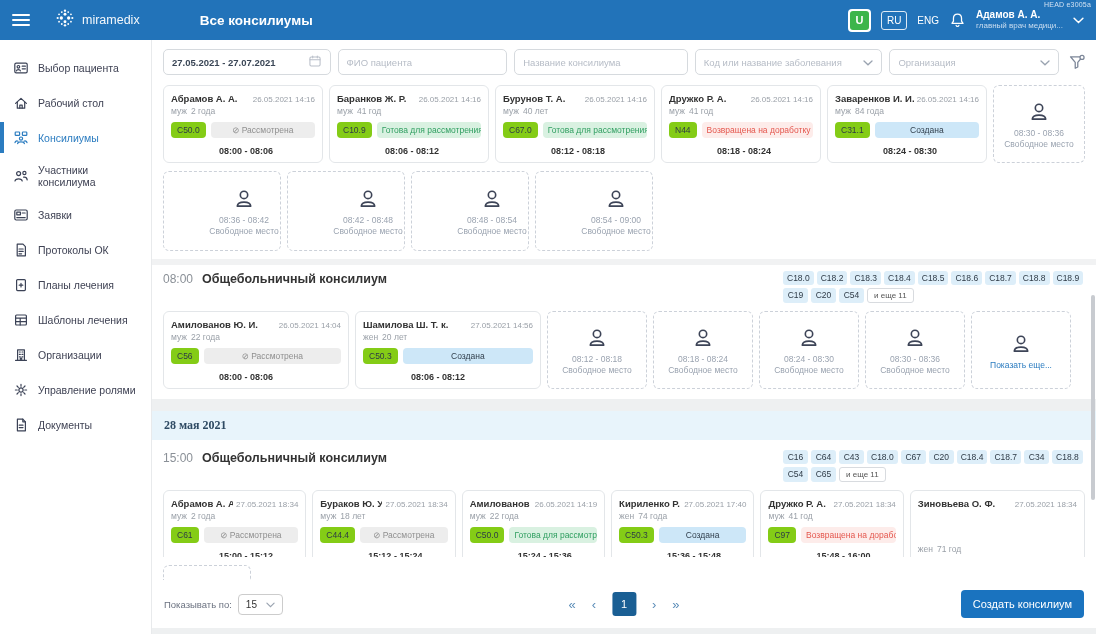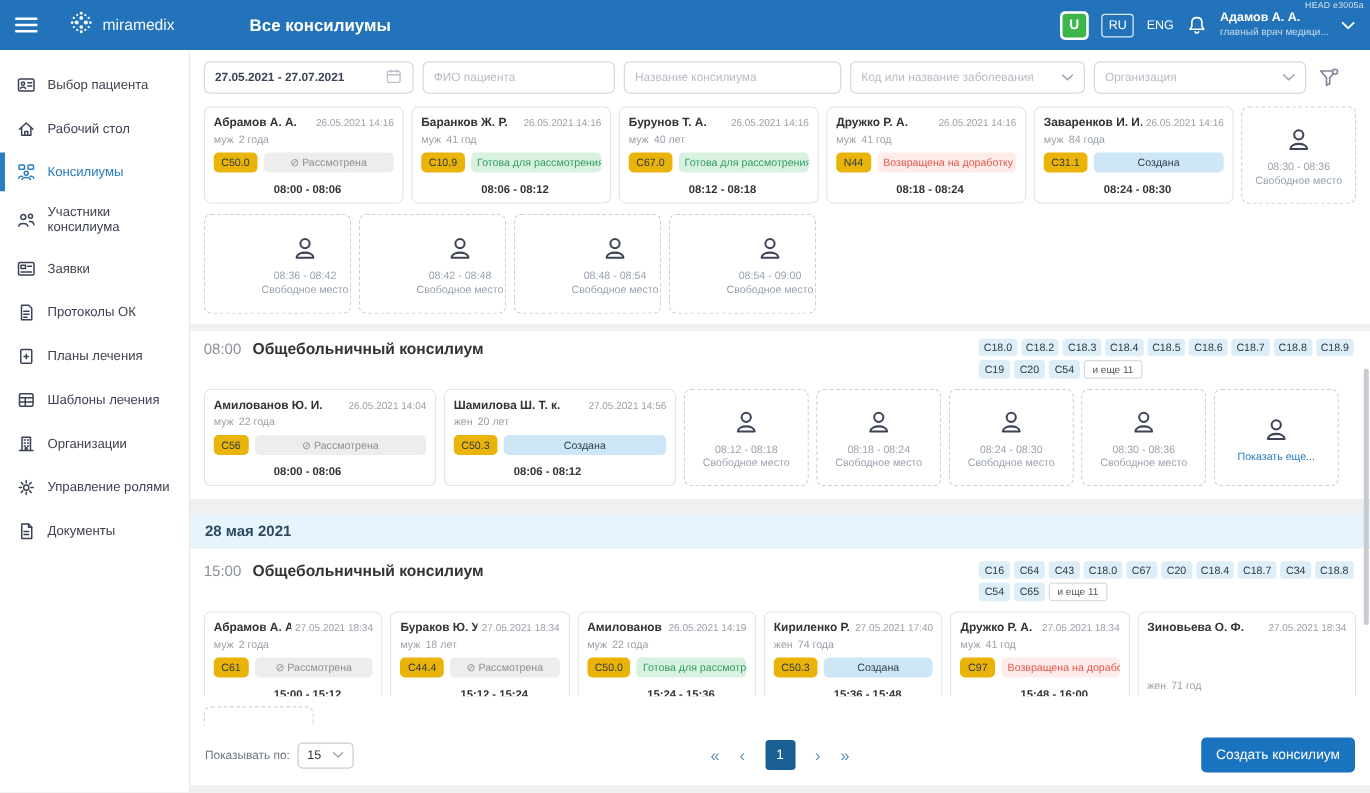--- a/index.html
+++ b/index.html
@@ -35,38 +35,38 @@
   .side-item.active .ic { color:#2b7cc0; }
   .side-item.active::before { content:''; position:absolute; left:0; top:2px; bottom:2px; width:4px; background:#2b7cc0; }
 
   main { flex:1; min-width:0; display:flex; flex-direction:column; position:relative; padding-bottom:6px; }
   .wb1 { background:#fff; padding:0 11px 10px; }
   .filterbar { padding:9px 0 2px; display:flex; gap:7px; align-items:center; }
   .f-box { height:26px; border:1px solid #d6dade; border-radius:5px; display:flex; align-items:center; padding:0 8px; font-size:9.5px; background:#fff; gap:6px; }
   .f-date { width:168px; color:#3a4656; font-weight:bold; justify-content:space-between; cursor:pointer; }
   input.f-box { color:#333; }
   input.f-box::placeholder { color:#b6bcc6; }
-  .f-fio { width:154px; }
+  .f-fio { width:170px; }
   .f-cons { width:174px; }
   .f-sel { justify-content:space-between; color:#b6bcc6; cursor:pointer; }
   .f-dis { width:188px; }
   .f-org { width:170px; }
   .funnel { margin-left:2px; display:flex; cursor:pointer; }
 
   .cards-row { display:flex; gap:6px; margin-top:8px; overflow:hidden; }
   .cards-row > * { height:78px; }
   .p-card { background:#fff; border:1px solid #e3e6e9; border-radius:6px; padding:7px 7px 6px; display:flex; flex-direction:column; min-width:0; cursor:pointer; }
   .row-flex .p-card { flex:1 1 0; }
   .c-top { display:flex; justify-content:space-between; align-items:baseline; gap:3px; }
   .c-name { font-size:9.5px; font-weight:bold; color:#333; white-space:nowrap; overflow:hidden; min-width:0; }
   .c-date { font-size:8px; color:#9aa0a8; white-space:nowrap; flex:none; }
   .c-sex { font-size:8.5px; color:#9aa0a8; margin-top:2px; }
   .c-sex span + span { margin-left:4px; }
   .c-chips { display:flex; gap:5px; margin-top:6px; min-width:0; }
-  .chip-code { background:#eab308; color:#2e3a46; font-size:8.5px; padding:3px 6px; border-radius:4px; flex:none; }
+  .chip-code { background:#84cc16; color:#2e3a46; font-size:8.5px; padding:3px 6px; border-radius:4px; flex:none; }
   .chip-status { font-size:8.5px; padding:3px 5px; border-radius:4px; flex:1 1 0; text-align:center; white-space:nowrap; overflow:hidden; min-width:0; }
   .c-time { margin-top:auto; font-size:9px; font-weight:bold; color:#333; display:flex; gap:4px; align-items:baseline; white-space:nowrap;margin-left:48px; }
   .c-note { font-size:8px; color:#9aa0a8; font-weight:normal; overflow:hidden; }
 
   .free-card { border:1px dashed #ccd1d9; border-radius:6px; background:#fff; display:flex; flex-direction:column; align-items:center; justify-content:center; gap:1px; padding:4px; flex:none; cursor:pointer; }
   .fp-ic { color:#3d4457; display:flex; margin-bottom:2px; }
   .f-time, .f-label { font-size:8.5px; color:#9aa3b0; white-space:nowrap; }
   .show-more .f-label { color:#2b7cc0; }
   .w92 { width:92px; } .w103 { width:118px;padding-left:48px; } .w100 { width:100px; }
   .row2 > .free-card { height:80px; }
@@ -75,21 +75,21 @@
 
   .sec-head { display:flex; align-items:flex-start; margin-top:6px; gap:9px; }
   .sec-time { font-size:12px; color:#8a9097; padding-top:1px; }
   .sec-title { font-size:12.5px; font-weight:bold; color:#333; padding-top:1px; white-space:nowrap; }
   .sec-chips { margin-left:auto; width:302px; display:flex; flex-wrap:wrap; gap:3px; justify-content:flex-start; }
   .chipc { background:#ddeef9; color:#2e3a46; font-size:8.5px; padding:2px 4px; min-width:25px; text-align:center; border-radius:3px; cursor:pointer; }
   .chip-more { background:#fff; border:1px solid #d8dbdf; color:#555; font-size:8px; padding:2px 6px; border-radius:3px; cursor:pointer; }
   .s1card { width:186px; flex:none; }
 
   .gap12 { height:12px; flex:none; }
-  .date-band { background:#e8f4fb; padding:7px 12px; font-size:12px; font-weight:bold; color:#2e4a63; flex:none; }
+  .date-band { background:#e8f4fb; padding:7px 12px; font-size:12px; font-weight:bold; color:#2e4a63; flex:none;font-family:Liberation Serif, serif; }
 
   .wb2 { background:#fff; padding:4px 11px 0; flex:1; display:flex; flex-direction:column; min-height:0; }
   .wide { flex:1.25 1 0 !important;gap:33px; }
   .partial { width:88px; height:15px; border:1px dashed #ccd1d9; border-bottom:none; border-radius:6px 6px 0 0; margin-top:8px; flex:none; }
 
   .footer { margin-top:auto; display:flex; align-items:center; padding:10px 1px 10px; position:relative; }
   .psize { display:flex; align-items:center; gap:6px; font-size:9.5px; color:#6b7280; }
   .psel { border:1px solid #ccc; border-radius:4px; padding:4px 7px; font-size:10px; color:#333; display:flex; gap:9px; align-items:center; cursor:pointer; background:#fff; }
   .pagination { position:absolute; left:50%; transform:translateX(-50%); display:flex; align-items:center; gap:16px; font-size:13px; color:#5b8db8; }
   .pg { cursor:pointer; }

